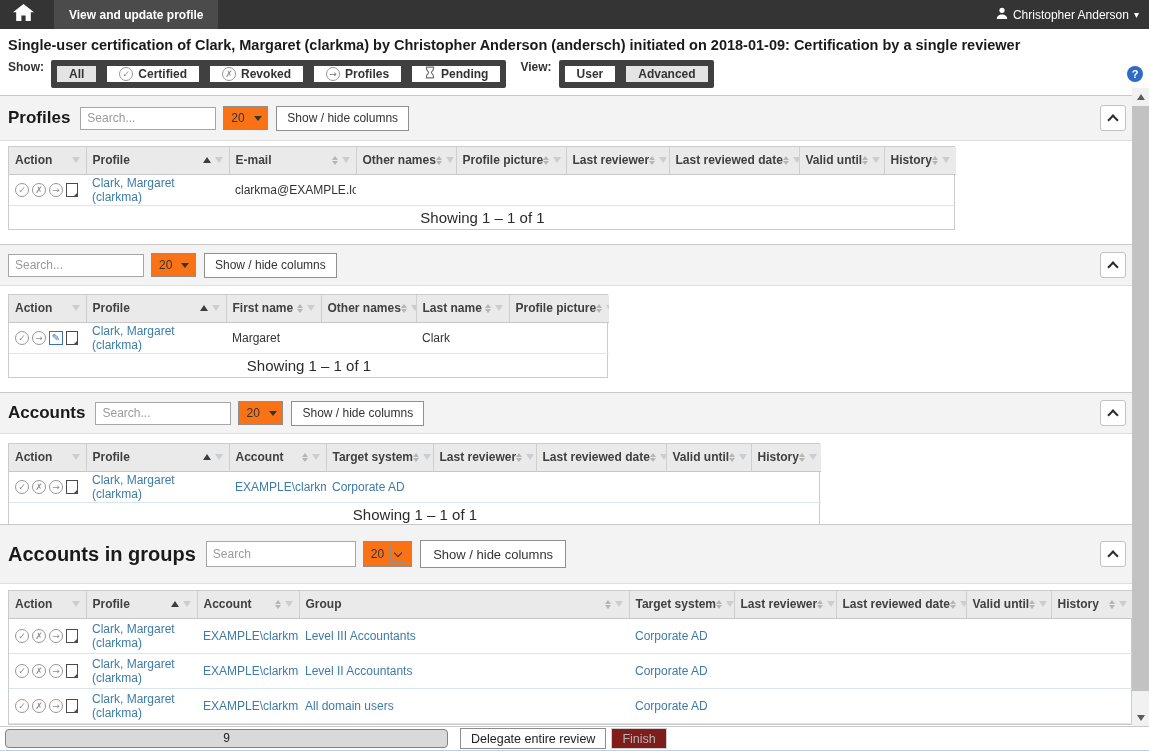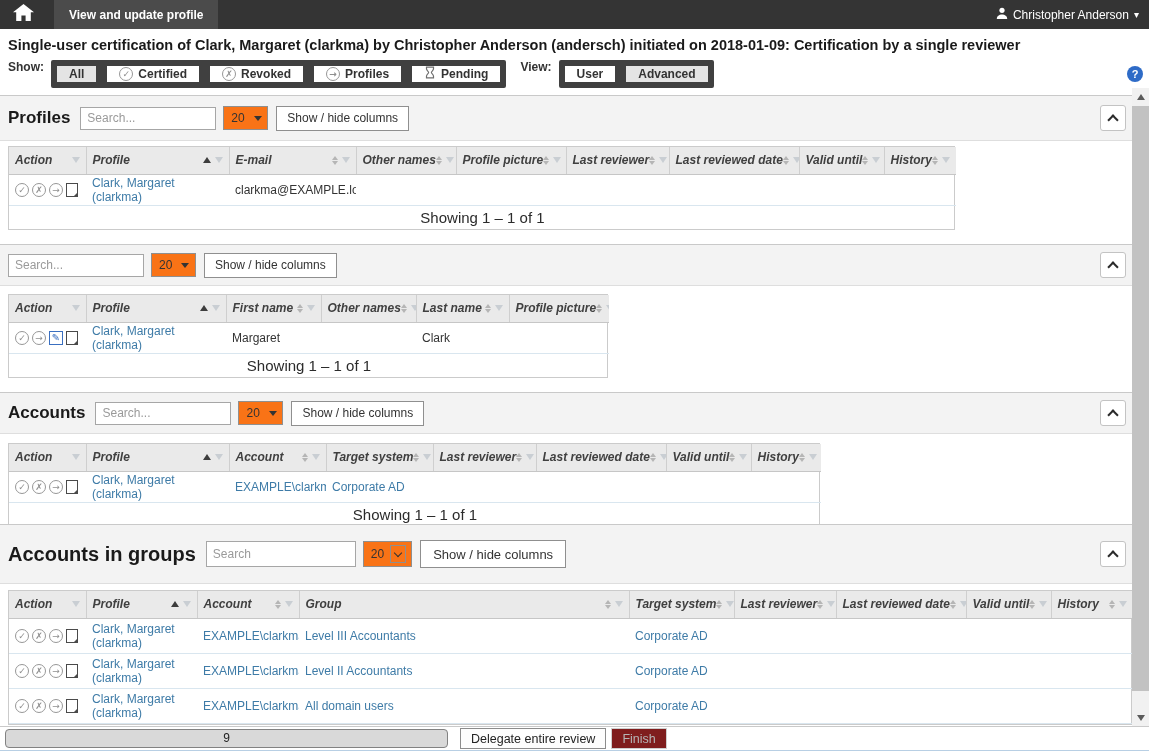--- a/index.html
+++ b/index.html
@@ -51,21 +51,21 @@
   .sel .chevbox { margin-left:6px; width:16px; height:18px; border:1px solid #8f8f8f; display:flex; align-items:center; justify-content:center; }
   .chev { width:6px; height:6px; border-right:1.6px solid #333; border-bottom:1.6px solid #333; transform:rotate(45deg); margin-top:-3px; }
   .s-btn { margin-left:8px; height:25px; background:#fff; border:1px solid #8f8f8f; padding:0 10px; font-size:12px; color:#333; font-family:"Liberation Sans",sans-serif; cursor:pointer; }
   .strip.big .s-btn { height:28px; font-size:13px; padding:0 12px; }
   .collapse-btn { position:absolute; right:6px; width:26px; height:26px; background:#fff; border:1px solid #c3c3c3; border-radius:3px; display:flex; align-items:center; justify-content:center; cursor:pointer; }
   .chev-up { width:8px; height:8px; border-left:2.4px solid #2b2b2b; border-top:2.4px solid #2b2b2b; transform:rotate(45deg); margin-top:4px; }
 
   
   .twrap { position:absolute; border:1px solid #cbcbcb; background:#fff; }
   table { border-collapse:collapse; table-layout:fixed; width:100%; font-size:12px; }
-  th { background:#eaeaea; border-right:1px solid #cfcfcf; border-bottom:1px solid #c6c6c6; height:27px; padding:0 6px; font-weight:700; color:#404040; text-align:right; white-space:nowrap; overflow:hidden;font-style:italic; }
+  th { background:#eaeaea; border-right:1px solid #cfcfcf; border-bottom:1px solid #c6c6c6; height:27px; padding:0 6px; font-weight:700; color:#404040; text-align:right; white-space:nowrap; overflow:hidden; }
   th:last-child { border-right:none; }
   .thi { display:flex; align-items:center; }
   td { height:25px; padding:1px 6px; border-bottom:1px solid #d9e6ef; vertical-align:middle; overflow:hidden; }
   tr.tall td { height:35px; }
   td a { color:#3e7ba7; text-decoration:none; cursor:pointer; }
   .tfoot td { border-bottom:none; height:24px; vertical-align:bottom; font-size:15px; color:#2b2b2b; padding-bottom:3px;text-align:center; }
 
   
   .bottom-bar { position:absolute; top:726px; left:0; width:1149px; height:25px; background:#fff; border-top:1px solid #c9c9c9; border-bottom:1px solid #b8cfe4; display:flex; align-items:center; z-index:5; }
   .progress { margin-left:5px; width:443px; height:19px; background:#d9d9d9; border:1px solid #828282; border-radius:4px; text-align:center; font-size:12px; line-height:17px; color:#222; }

